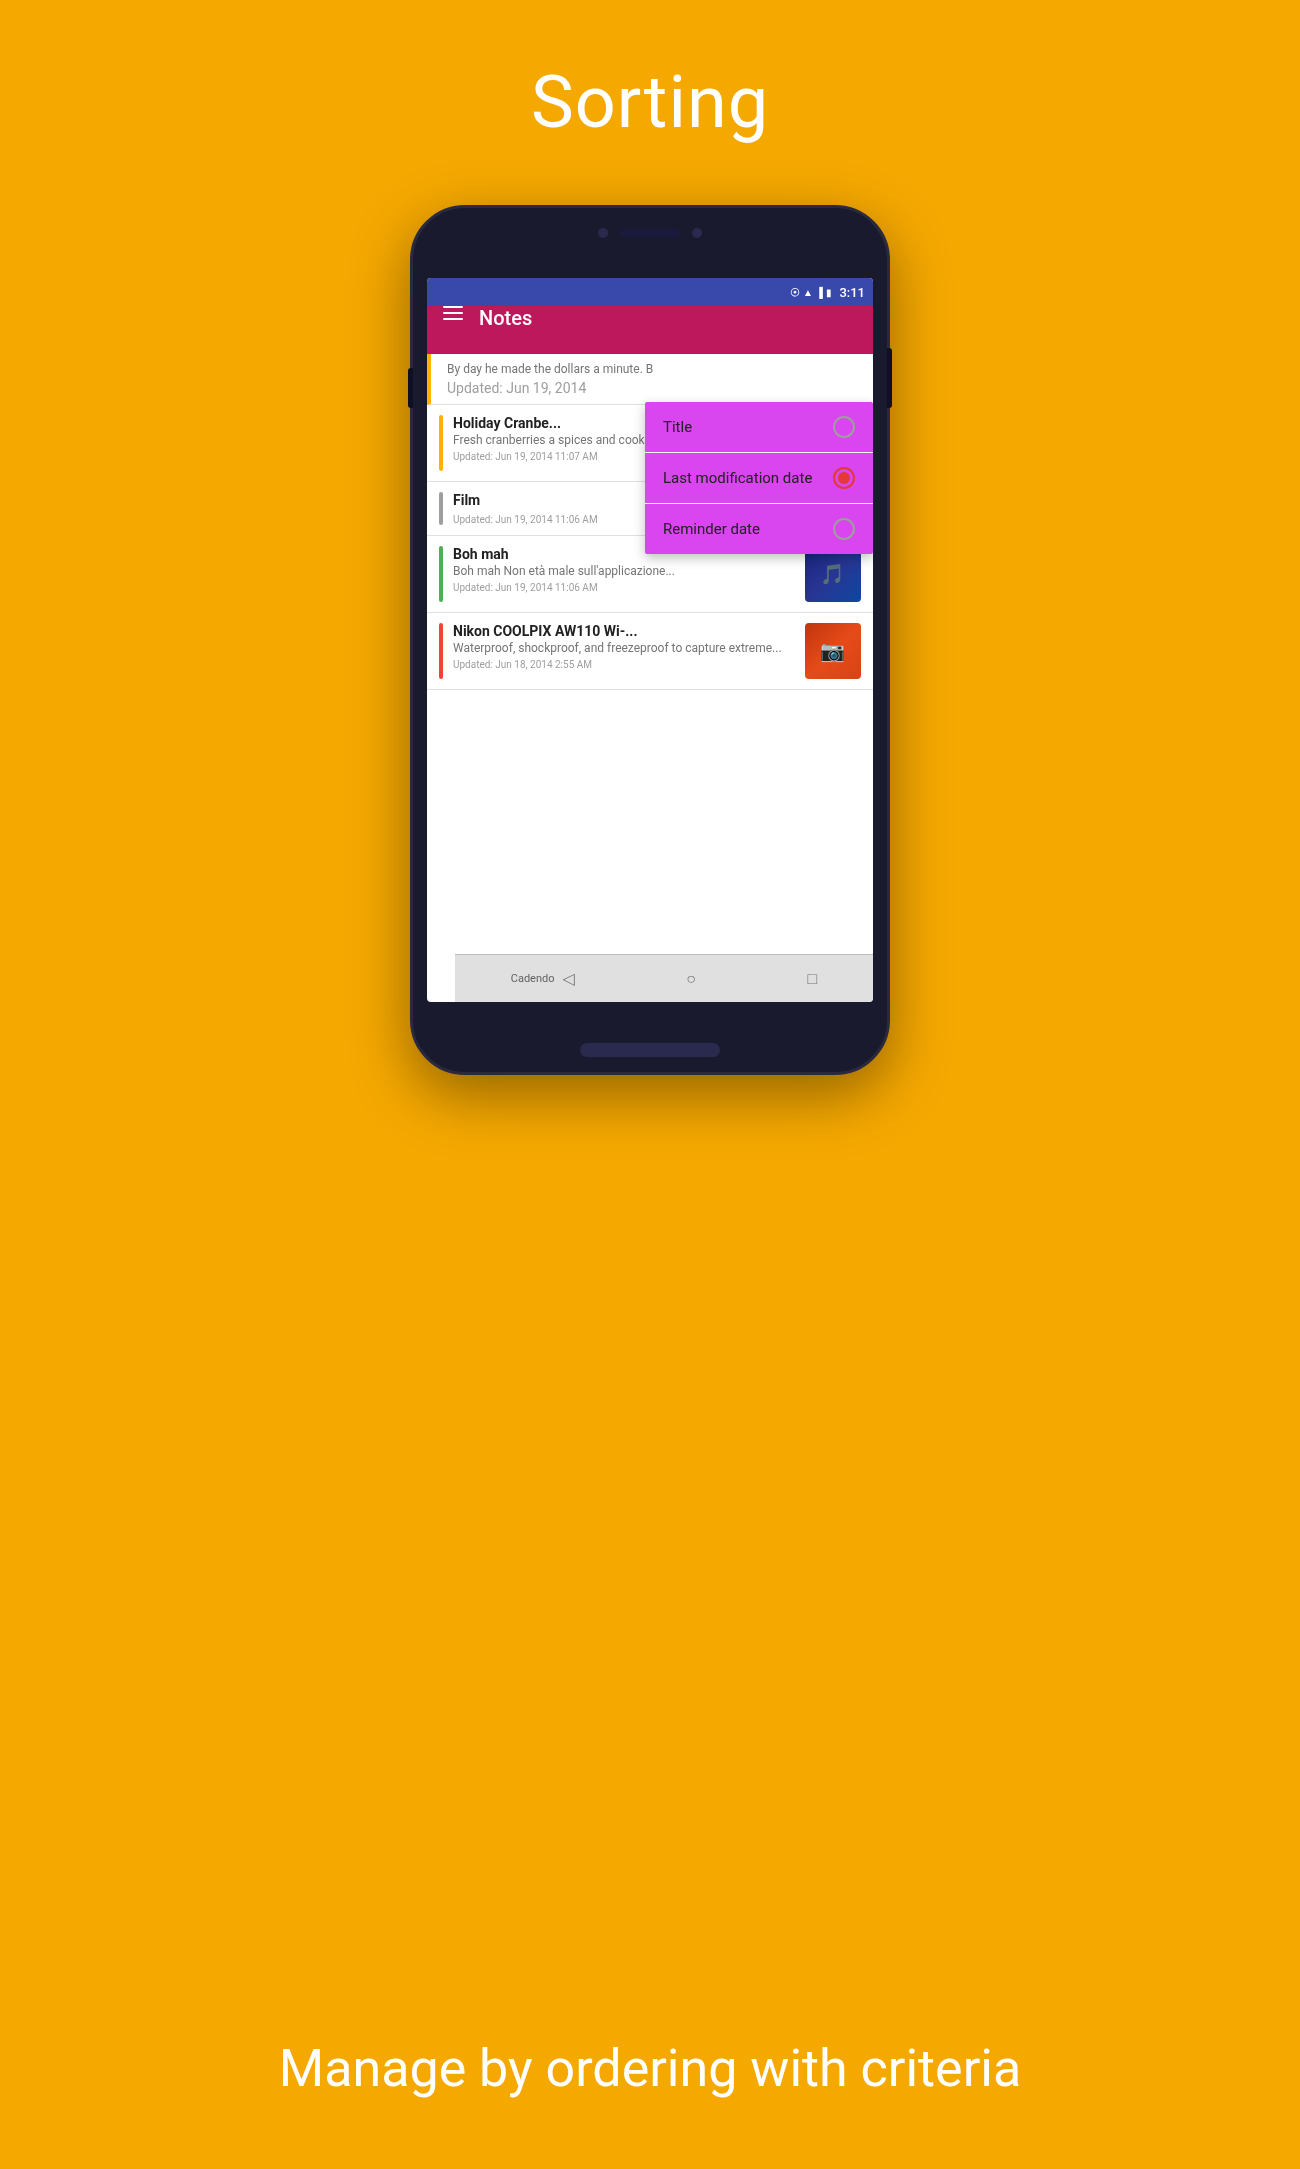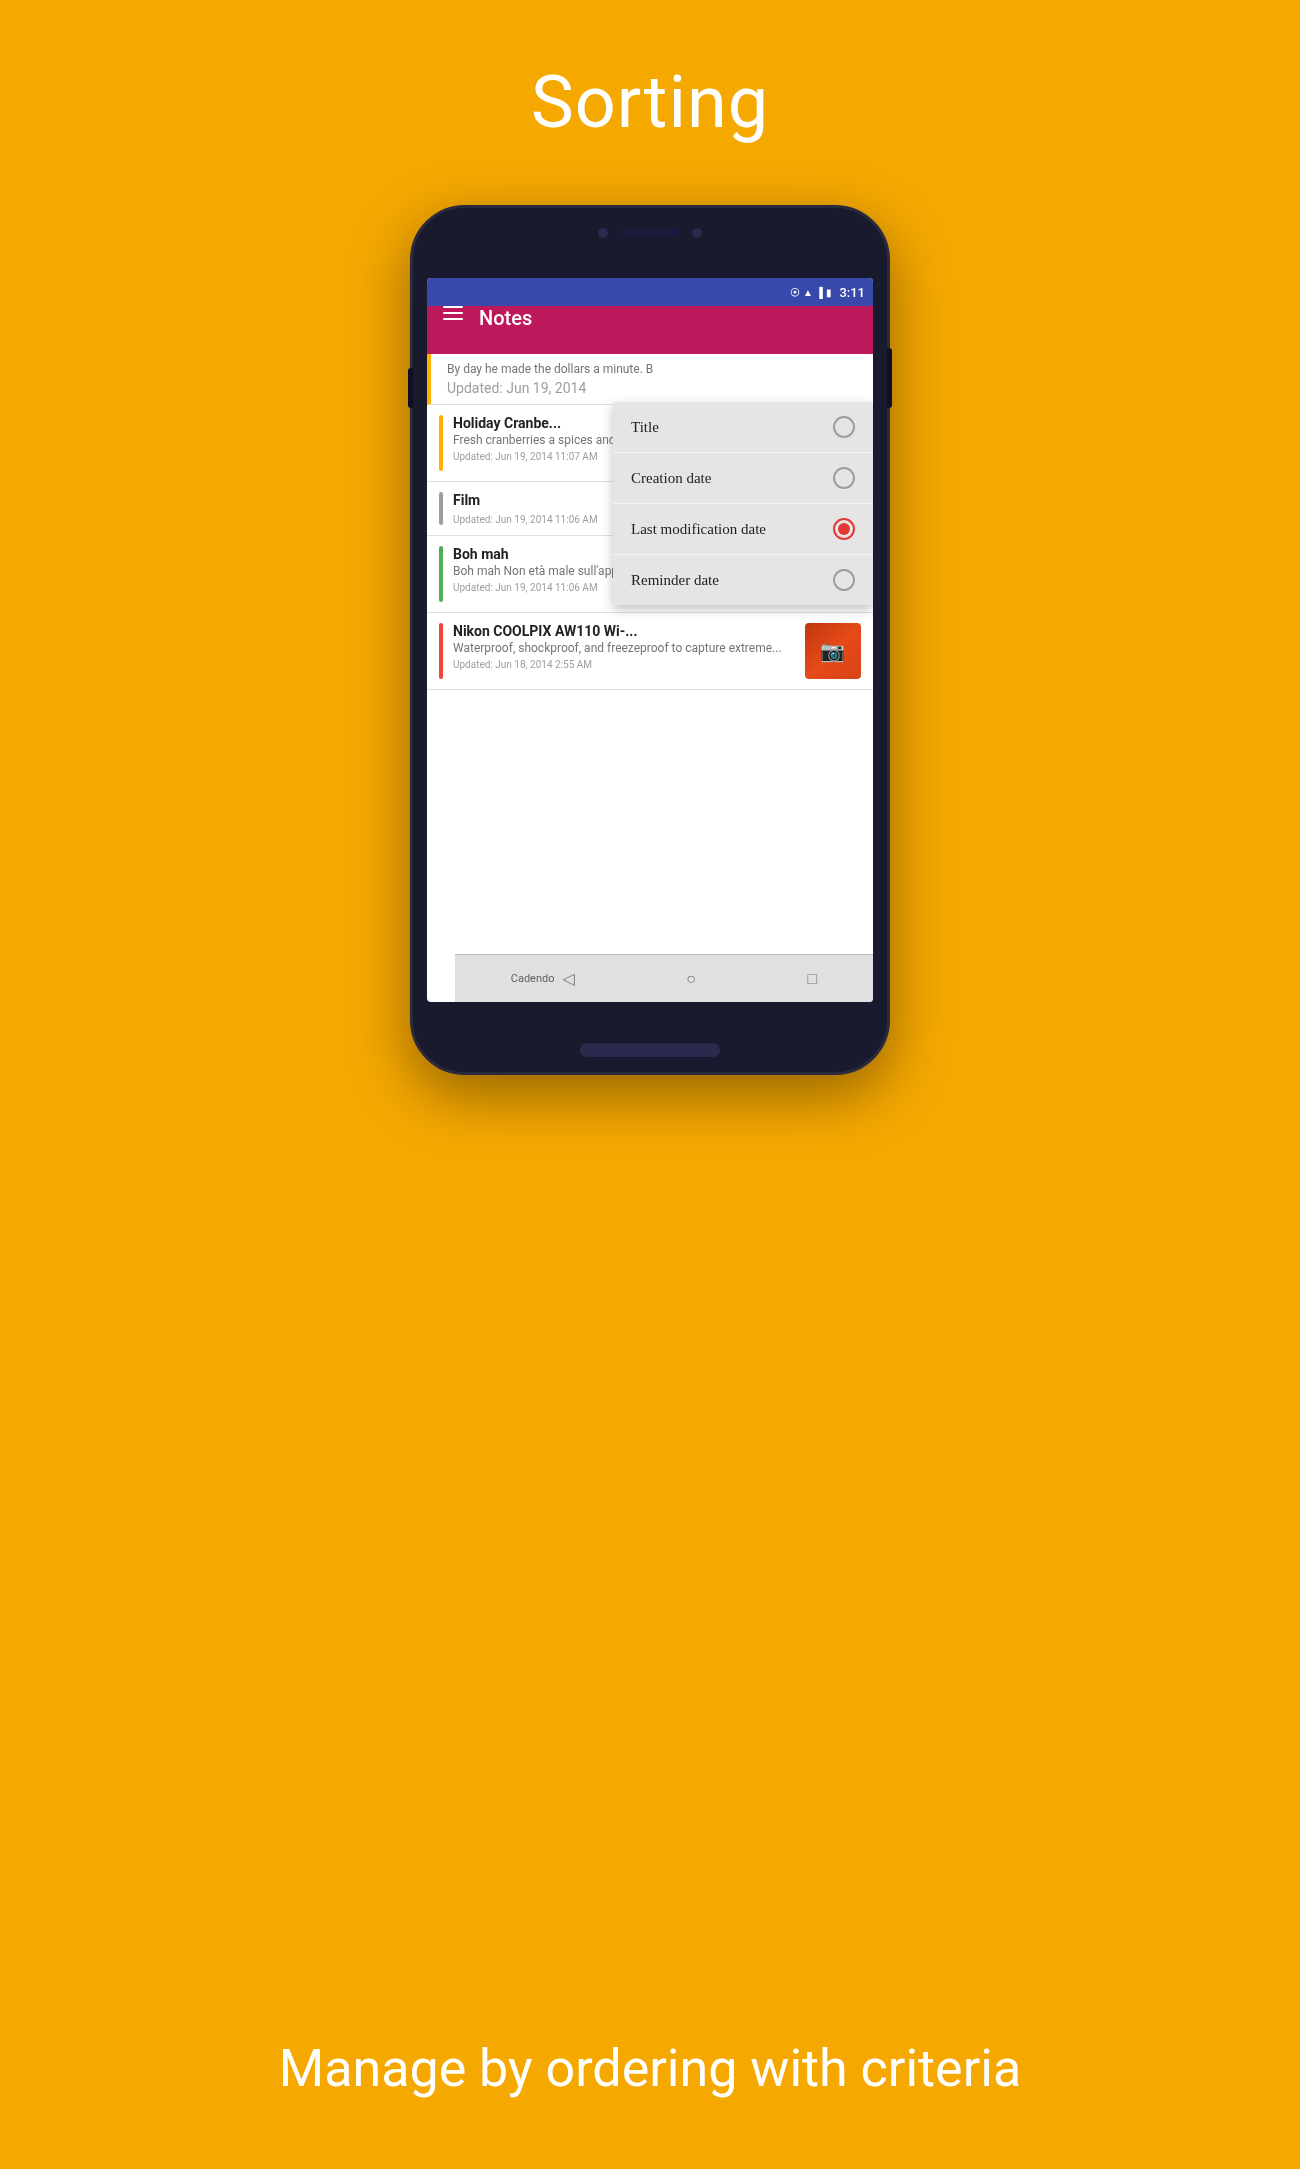--- a/index.html
+++ b/index.html
@@ -301,26 +301,25 @@
     .nav-label {
       font-size: 11px;
       color: #616161;
     }
 
     
     .sort-popup {
       position: absolute;
       top: 48px;
       right: 0;
-      width: 260px;
-      background: #e5e5e5;
+      width: 228px;
+      background: #d946ef;
       border-radius: 2px;
       box-shadow: 0 4px 12px rgba(0,0,0,0.25);
       z-index: 100;
-      font-family: Liberation Serif, serif;
     }
 
     .sort-option {
       display: flex;
       align-items: center;
       justify-content: space-between;
       padding: 14px 18px;
       border-bottom: 1px solid #f5f5f5;
       cursor: pointer;
     }
@@ -482,25 +481,20 @@
         </div>
 
         <div class="sort-popup">
 
           <div class="sort-option">
             <span class="sort-option-label">Title</span>
             <div class="radio-outer">
             </div>
           </div>
 
-          <div class="sort-option">
-            <span class="sort-option-label">Creation date</span>
-            <div class="radio-outer">
-            </div>
-          </div>
 
           <div class="sort-option">
             <span class="sort-option-label">Last modification date</span>
             <div class="radio-outer selected">
               <div class="radio-inner"></div>
             </div>
           </div>
 
           <div class="sort-option">
             <span class="sort-option-label">Reminder date</span>

